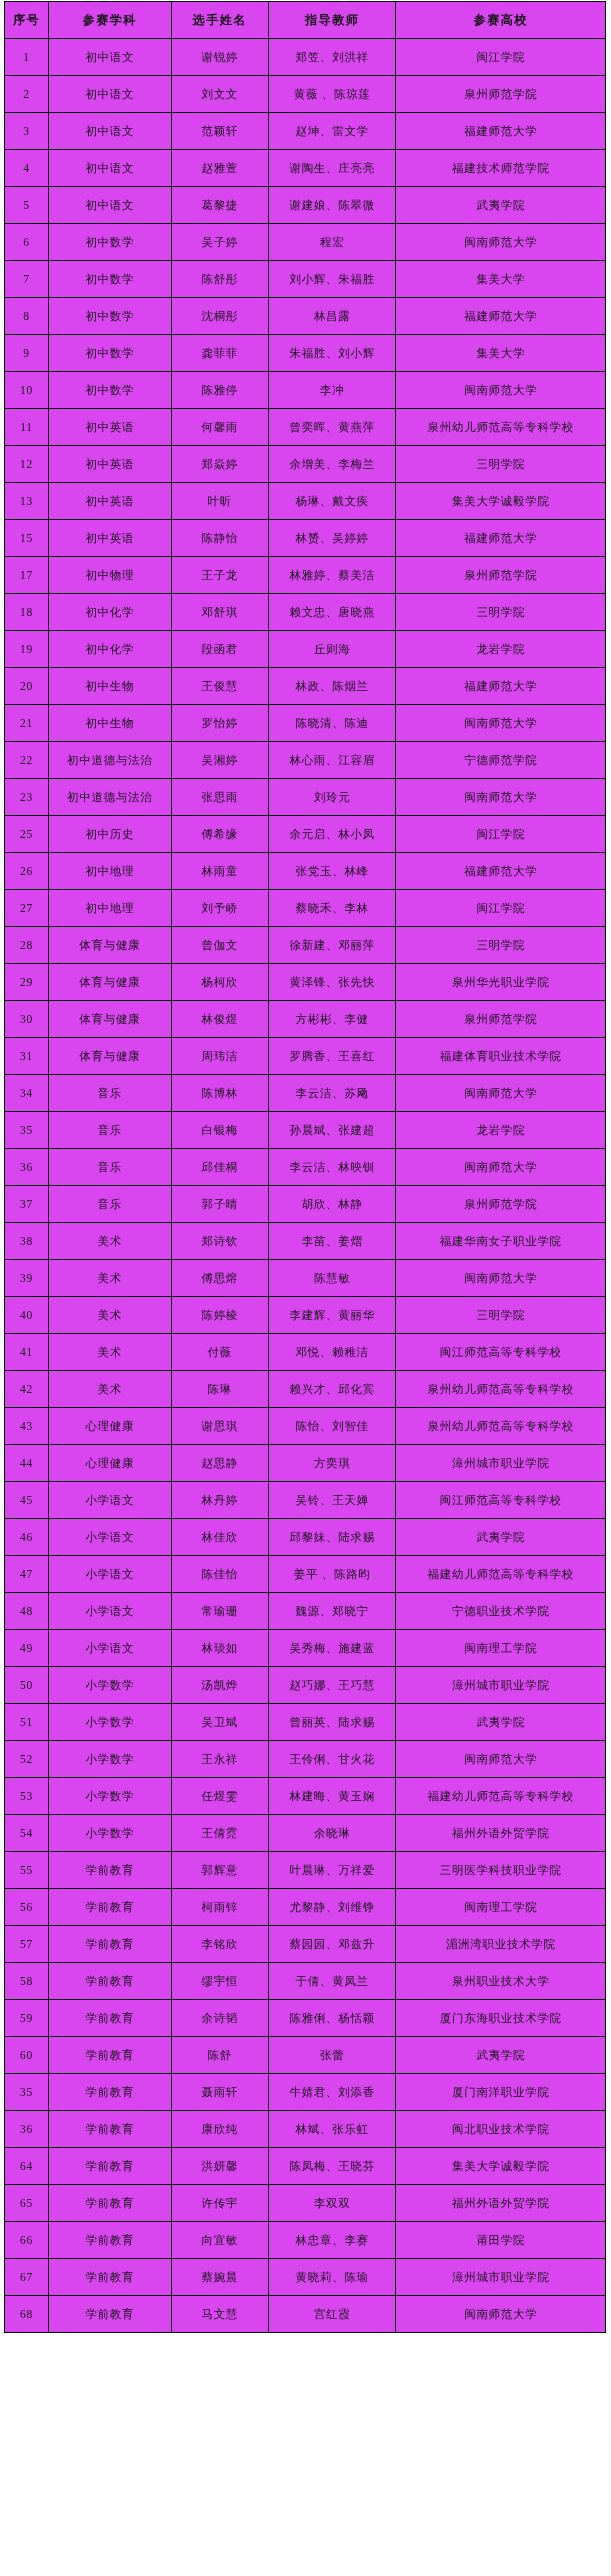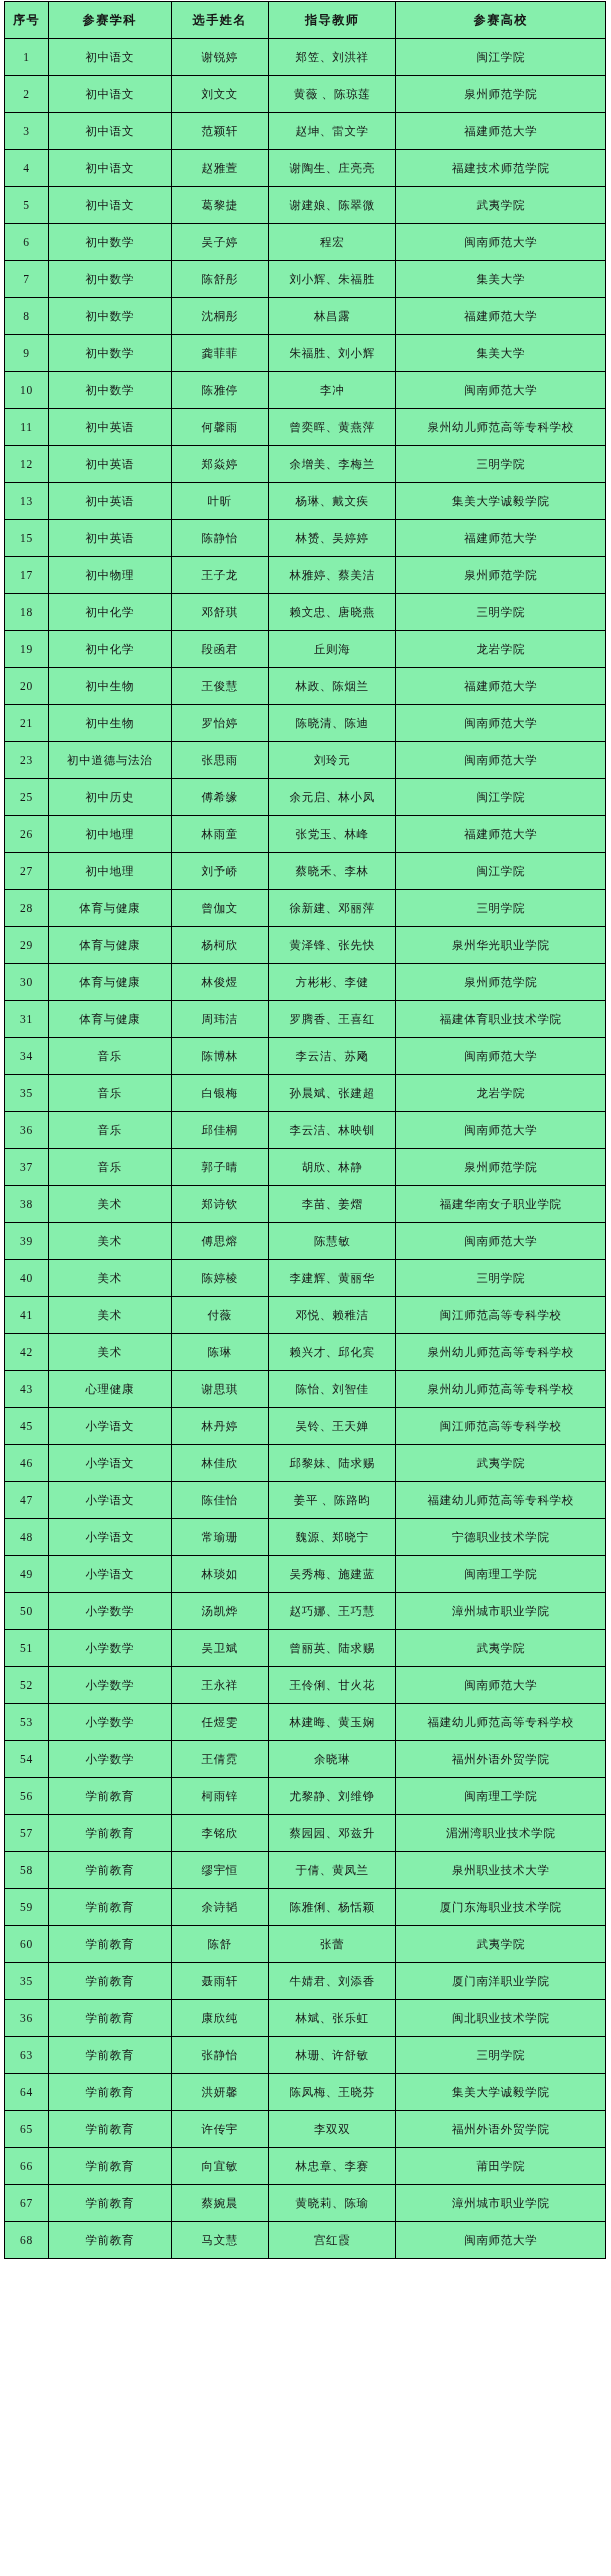--- a/index.html
+++ b/index.html
@@ -12,21 +12,21 @@
     font-family: "Liberation Serif", "DejaVu Serif", serif;
     color: #161616;
   }
   .table-wrap {
     padding: 1.4px 4.8px 4.1px 4.1px;
   }
   table.results {
     width: 100%;
     border-collapse: collapse;
     table-layout: fixed;
-    background: #86efac;
+    background: #d946ef;
   }
   table.results th,
   table.results td {
     border: 1.1px solid #000000;
     text-align: center;
     vertical-align: middle;
     height: 36px;
     padding: 0 1.4px;
     overflow: hidden;
     line-height: 1.25;
@@ -199,20 +199,27 @@
           <td>福建师范大学</td>
         </tr>
         <tr>
           <td class="idx">21</td>
           <td>初中生物</td>
           <td>罗怡婷</td>
           <td>陈晓清、陈迪</td>
           <td>闽南师范大学</td>
         </tr>
         <tr>
+          <td class="idx">22</td>
+          <td>初中道德与法治</td>
+          <td>吴湘婷</td>
+          <td>林心雨、江容眉</td>
+          <td>宁德师范学院</td>
+        </tr>
+        <tr>
           <td class="idx">23</td>
           <td>初中道德与法治</td>
           <td>张思雨</td>
           <td>刘玲元</td>
           <td>闽南师范大学</td>
         </tr>
         <tr>
           <td class="idx">25</td>
           <td>初中历史</td>
           <td>傅希缘</td>
@@ -325,20 +332,27 @@
           <td>泉州幼儿师范高等专科学校</td>
         </tr>
         <tr>
           <td class="idx">43</td>
           <td>心理健康</td>
           <td>谢思琪</td>
           <td>陈怡、刘智佳</td>
           <td>泉州幼儿师范高等专科学校</td>
         </tr>
         <tr>
+          <td class="idx">44</td>
+          <td>心理健康</td>
+          <td>赵思静</td>
+          <td>方奕琪</td>
+          <td>漳州城市职业学院</td>
+        </tr>
+        <tr>
           <td class="idx">45</td>
           <td>小学语文</td>
           <td>林丹婷</td>
           <td>吴铃、王天婵</td>
           <td>闽江师范高等专科学校</td>
         </tr>
         <tr>
           <td class="idx">46</td>
           <td>小学语文</td>
           <td>林佳欣</td>
@@ -395,20 +409,27 @@
           <td>福建幼儿师范高等专科学校</td>
         </tr>
         <tr>
           <td class="idx">54</td>
           <td>小学数学</td>
           <td>王倩霓</td>
           <td>余晓琳</td>
           <td>福州外语外贸学院</td>
         </tr>
         <tr>
+          <td class="idx">55</td>
+          <td>学前教育</td>
+          <td>郭辉意</td>
+          <td>叶晨琳、万祥爱</td>
+          <td>三明医学科技职业学院</td>
+        </tr>
+        <tr>
           <td class="idx">56</td>
           <td>学前教育</td>
           <td>柯雨锌</td>
           <td>尤黎静、刘维铮</td>
           <td>闽南理工学院</td>
         </tr>
         <tr>
           <td class="idx">57</td>
           <td>学前教育</td>
           <td>李铭欣</td>
@@ -442,27 +463,20 @@
           <td>聂雨轩</td>
           <td>牛婧君、刘添香</td>
           <td>厦门南洋职业学院</td>
         </tr>
         <tr>
           <td class="idx">36</td>
           <td>学前教育</td>
           <td>康欣纯</td>
           <td>林斌、张乐虹</td>
           <td>闽北职业技术学院</td>
-        </tr>
-        <tr>
-          <td class="idx">63</td>
-          <td>学前教育</td>
-          <td>张静怡</td>
-          <td>林珊、许舒敏</td>
-          <td>三明学院</td>
         </tr>
         <tr>
           <td class="idx">64</td>
           <td>学前教育</td>
           <td>洪妍馨</td>
           <td>陈凤梅、王晓芬</td>
           <td>集美大学诚毅学院</td>
         </tr>
         <tr>
           <td class="idx">65</td>

